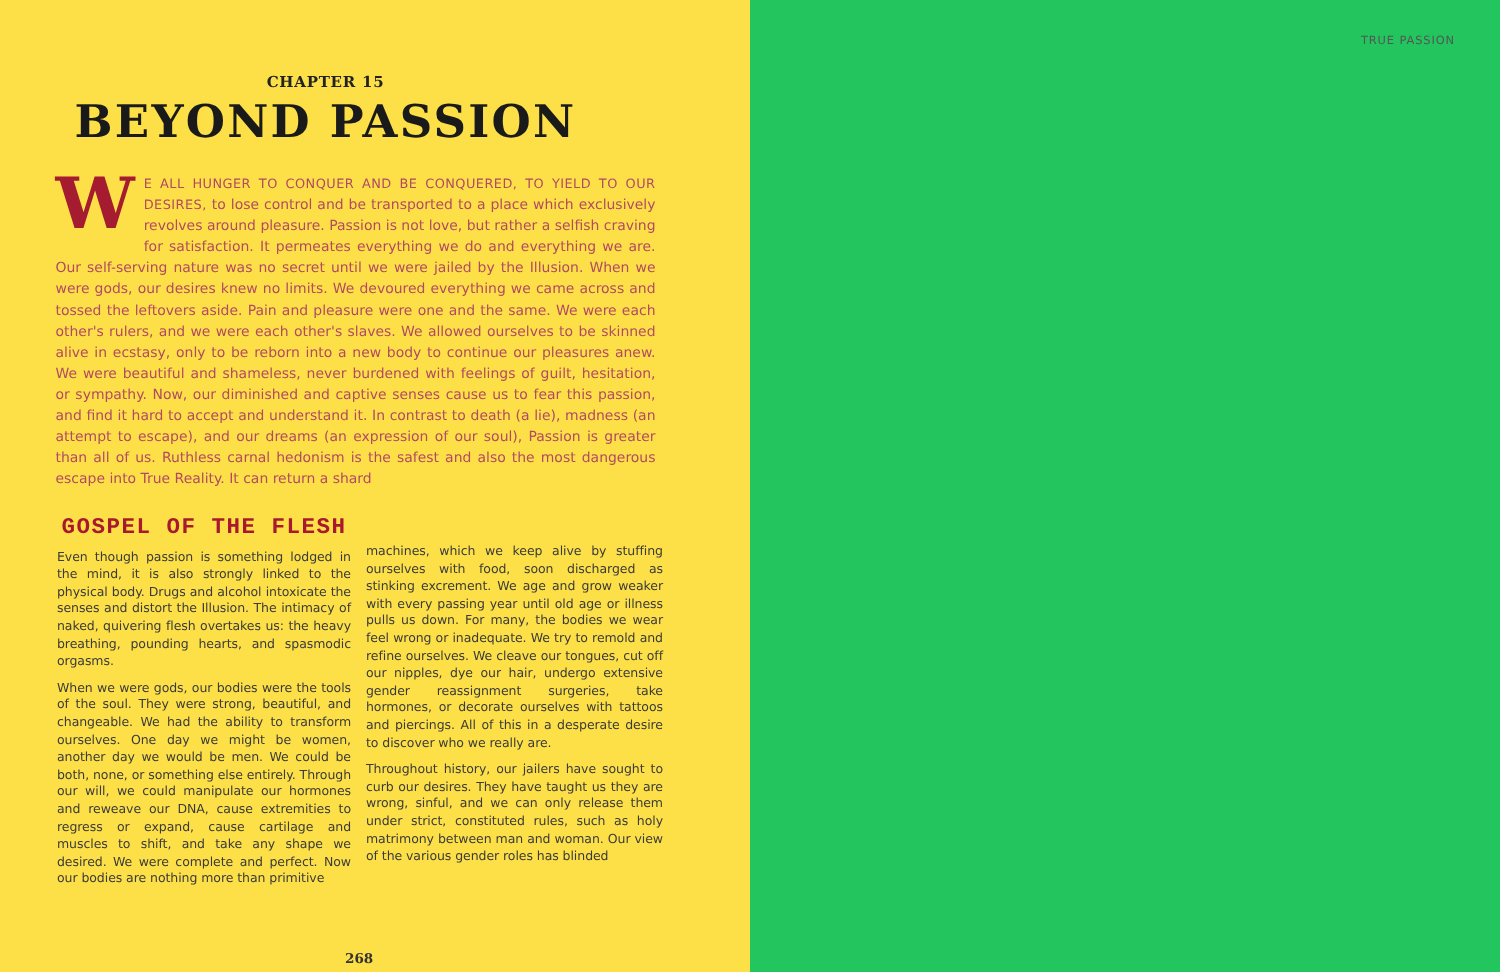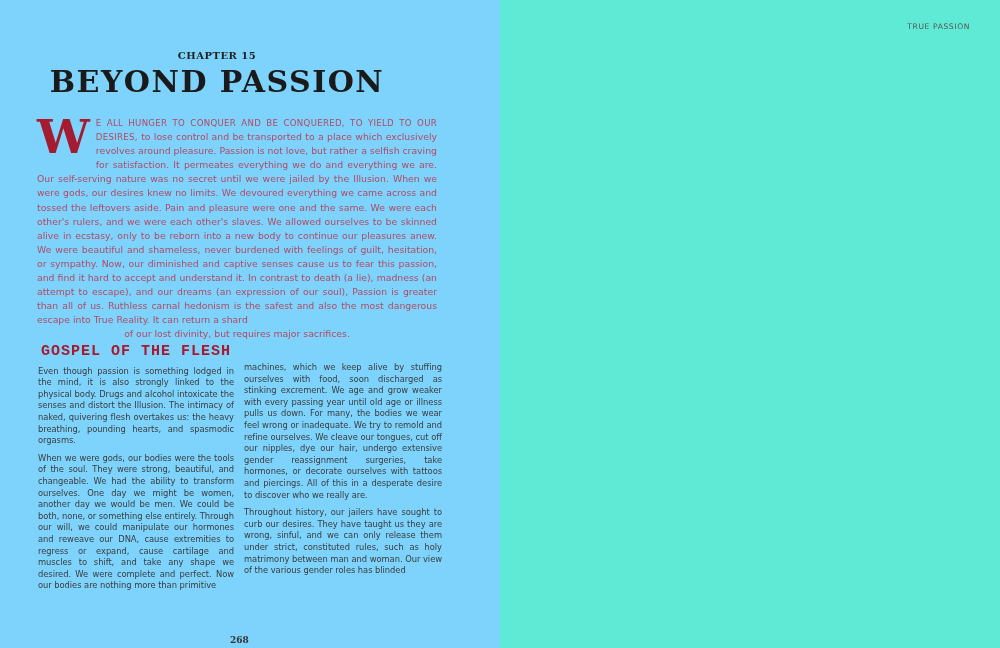--- a/index.html
+++ b/index.html
@@ -1,21 +1,21 @@
 <!DOCTYPE html>
 <html><head>
   <meta charset="utf-8">
   <style>
     * { box-sizing: border-box; margin: 0; padding: 0; }
     html, body { width: 1000px; height: 648px; overflow: hidden; background: #ffffff; }
     body { font-family: "DejaVu Sans", sans-serif; color: #3a3a3a; position: relative; }
 
     .spread { position: absolute; inset: 0; display: flex; }
-    .page { position: relative; width: 500px; height: 648px; background: #7dd3fc; }
-    .page.right { background: #5eead4; }
+    .page { position: relative; width: 500px; height: 648px; background: #fde047; }
+    .page.right { background: #22c55e; }
 
     .body-text { font-size: 8.35px; line-height: 11.6px; text-align: justify; hyphens: manual; color: #3b3b3b; letter-spacing: -0.05px; }
     .body-text p { margin-bottom: 6px; }
 
     
     .chapter-label { position: absolute; top: 50px; left: 0; width: 500px; padding-right: 66px; text-align: center; font-family: "DejaVu Serif", serif; font-weight: bold; font-size: 10px; letter-spacing: 0.5px; color: #222; }
     .chapter-title { position: absolute; top: 64px; left: 0; width: 500px; padding-right: 66px; text-align: center; font-family: "DejaVu Serif", serif; font-weight: bold; font-size: 30px; letter-spacing: 1.5px; color: #1a1a1a; }
 
     .intro { position: absolute; top: 116px; left: 37px; width: 400px; font-size: 9.3px; line-height: 14.1px; color: #b24a63; text-align: justify; }
     .intro .dropcap { float: left; font-family: "DejaVu Serif", serif; font-weight: bold; font-size: 47px; line-height: 40px; color: #a51c30; margin: 1px 6px 0 0; height: 42px; }
@@ -42,21 +42,20 @@
 <div class="spread">
 
   <div class="page left">
     <div class="chapter-label">CHAPTER 15</div>
     <div class="chapter-title">BEYOND PASSION</div>
 
     <div class="intro">
       <span class="dropcap">W</span>
       <span class="lead">e all hunger to conquer and be conquered, to yield to our desires,</span>
       <span> to lose control and be transported to a place which exclusively revolves around pleasure. Passion is not love, but rather a selfish craving for satisfaction. It permeates everything we do and everything we are. Our self-serving nature was no secret until we were jailed by the Illusion. When we were gods, our desires knew no limits. We devoured everything we came across and tossed the leftovers aside. Pain and pleasure were one and the same. We were each other's rulers, and we were each other's slaves. We allowed ourselves to be skinned alive in ecstasy, only to be reborn into a new body to continue our pleasures anew. We were beautiful and shameless, never burdened with feelings of guilt, hesitation, or sympathy. Now, our diminished and captive senses cause us to fear this passion, and find it hard to accept and understand it. In contrast to death (a lie), madness (an attempt to escape), and our dreams (an expression of our soul), Passion is greater than all of us. Ruthless carnal hedonism is the safest and also the most dangerous escape into True Reality. It can return a shard</span>
-      <div class="last">of our lost divinity, but requires major sacrifices.</div>
     </div>
 
     <div class="col-l1 body-text">
       <div class="section-heading">GOSPEL OF THE FLESH</div>
       <p>Even though passion is something lodged in the mind, it is also strongly linked to the physical body. Drugs and alcohol intoxicate the senses and distort the Illusion. The intimacy of naked, quivering flesh overtakes us: the heavy breathing, pounding hearts, and spasmodic orgasms.</p>
       <p>When we were gods, our bodies were the tools of the soul. They were strong, beautiful, and changeable. We had the ability to transform ourselves. One day we might be women, another day we would be men. We could be both, none, or something else entirely. Through our will, we could manipulate our hormones and reweave our DNA, cause extremities to regress or expand, cause cartilage and muscles to shift, and take any shape we desired. We were complete and perfect. Now our bodies are nothing more than primitive</p>
     </div>
 
     <div class="col-l2 body-text">
       <p>machines, which we keep alive by stuffing ourselves with food, soon discharged as stinking excrement. We age and grow weaker with every passing year until old age or illness pulls us down. For many, the bodies we wear feel wrong or inadequate. We try to remold and refine ourselves. We cleave our tongues, cut off our nipples, dye our hair, undergo extensive gender reassignment surgeries, take hormones, or decorate ourselves with tattoos and piercings. All of this in a desperate desire to discover who we really are.</p>

